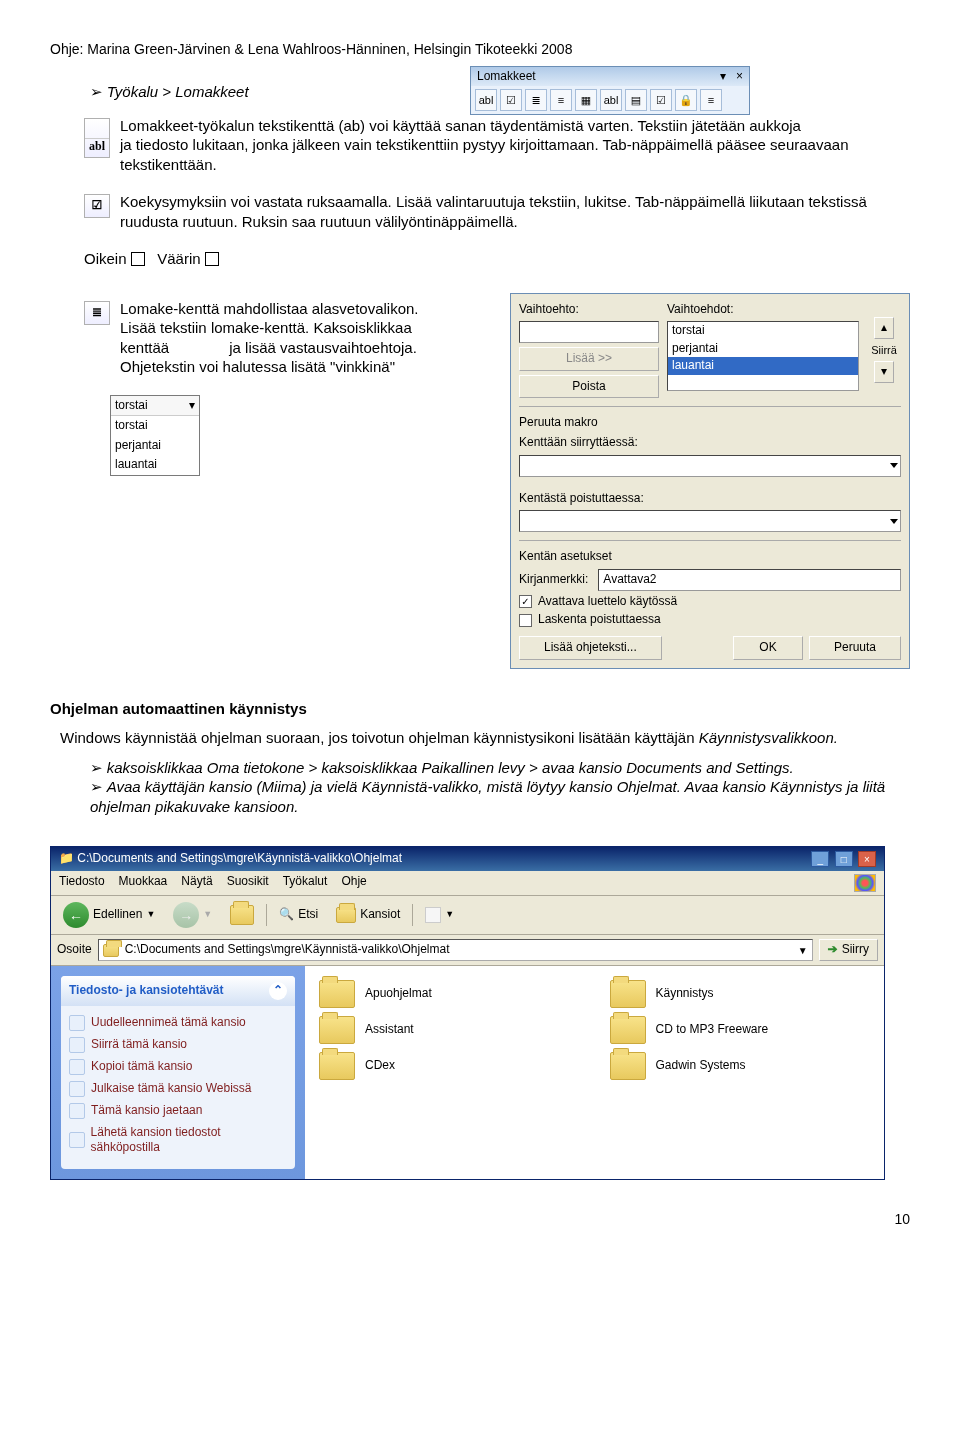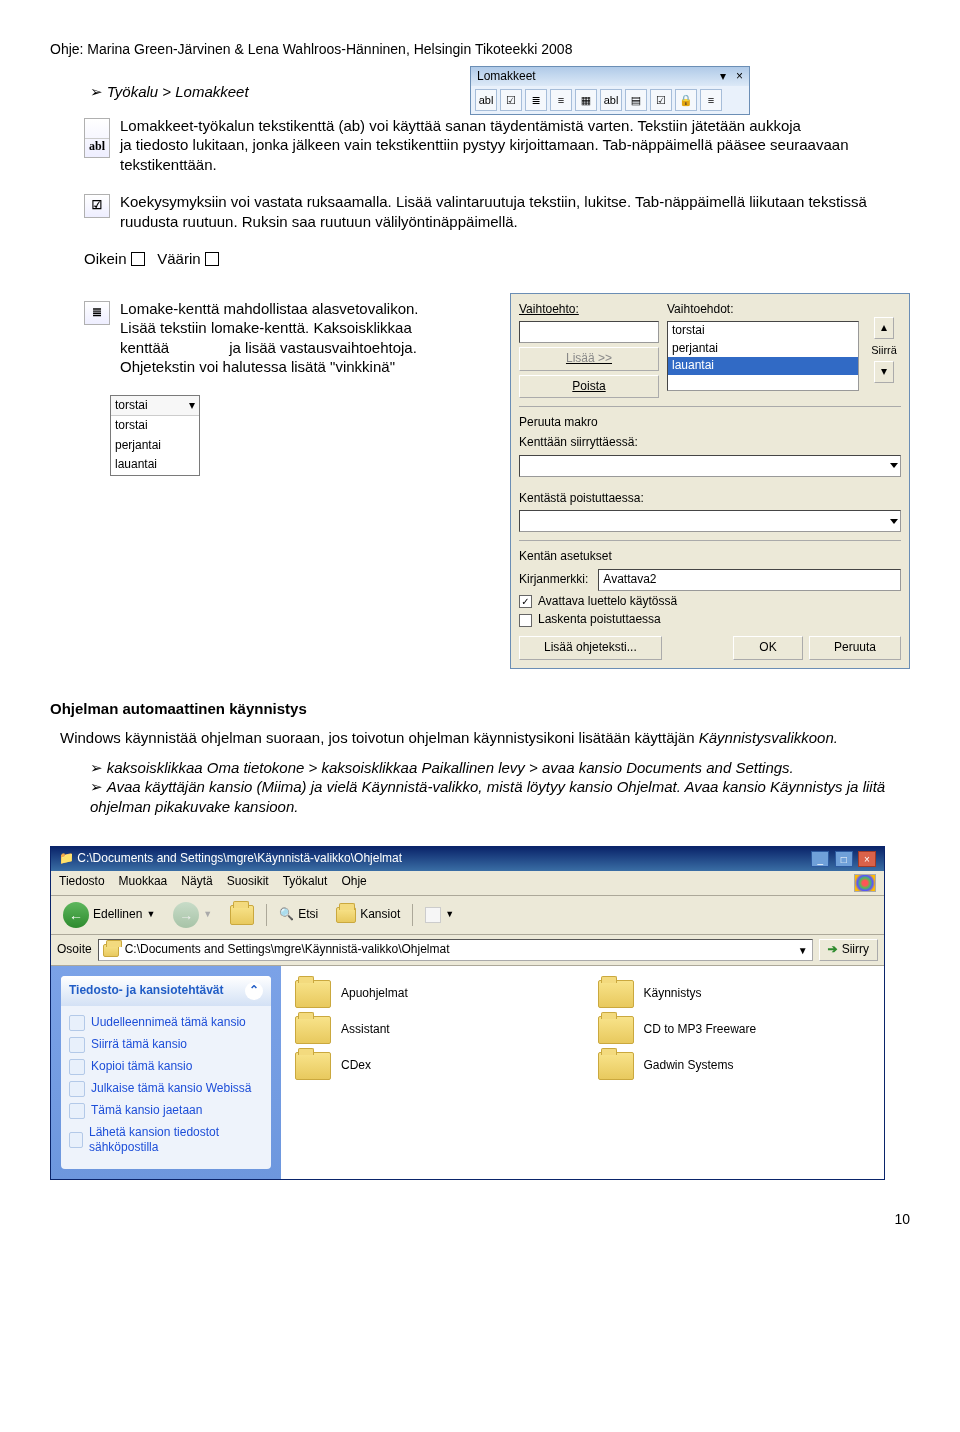--- a/index.html
+++ b/index.html
@@ -104,25 +104,25 @@
   .ex-menu { background:#ece9d8; padding:3px 8px; border-bottom:1px solid #aca899; display:flex; gap:14px; }
   .ex-menu span { }
   .ex-winlogo { margin-left:auto; width:22px; height:18px; background:radial-gradient(circle,#f55 20%,#5b5 40%,#55f 60%,#fb0 80%); border:1px solid #aaa; }
   .ex-toolbar { background:#ece9d8; padding:4px 6px; display:flex; align-items:center; gap:6px; border-bottom:1px solid #aca899; }
   .ex-tbtn { display:flex; align-items:center; gap:4px; padding:2px 6px; }
   .ex-circle { width:26px; height:26px; border-radius:50%; display:flex; align-items:center; justify-content:center; color:#fff; font-size:14px; }
   .ex-addr { background:#ece9d8; padding:4px 6px; display:flex; align-items:center; gap:6px; border-bottom:1px solid #aca899; }
   .ex-addrbox { flex:1; background:#fff; border:1px inset #aaa; padding:2px 4px; display:flex; align-items:center; gap:6px; }
   .ex-go { background:#ece9d8; border:1px outset #fff; padding:2px 8px; display:flex;align-items:center; gap:4px; }
   .ex-body { display:flex; min-height:160px; }
-  .ex-tasks { width:230px; background:linear-gradient(#7ba2e7,#6d97de); padding:10px; }
+  .ex-tasks { width:254px; background:linear-gradient(#7ba2e7,#6d97de); padding:10px; }
   .ex-taskbox { background:#eef3fb; border-radius:4px; overflow:hidden; }
   .ex-taskbox h4 { margin:0; background:linear-gradient(#fff,#d3e1f5); padding:6px 8px; font-size:12px; font-weight:bold; color:#215dc6; display:flex; justify-content:space-between; align-items:center; }
   .ex-taskbox ul { list-style:none; margin:0; padding:6px 8px 10px 8px; }
-  .ex-taskbox li { color:#1d4ed8; padding:3px 0; display:flex; align-items:center; gap:6px; }
+  .ex-taskbox li { color:#7f1d1d; padding:3px 0; display:flex; align-items:center; gap:6px; }
   .task-ico { width:16px; height:16px; background:#e8f0fb; border:1px solid #b3c9e8; border-radius:2px; display:inline-block; }
   .ex-files { flex:1; padding:14px; display:grid; grid-template-columns:1fr 1fr; gap:8px 30px; align-content:start; }
   .ex-file { display:flex; align-items:center; gap:10px; }
   .fld-ico { width:36px; height:28px; background:linear-gradient(#f8e38a,#e8c95e); border:1px solid #caa83e; border-radius:2px; position:relative; }
   .fld-ico::before { content:""; position:absolute; top:-5px; left:2px; width:14px; height:6px; background:#f3da7e; border:1px solid #caa83e; border-bottom:none; border-radius:2px 2px 0 0; }
   .pagenum { text-align:right; margin-top:30px; font-size:14px; }
   .vsep { width:1px; height:22px; background:#aca899; }
   .tiny-ico { width:16px; height:16px; background:#f6f6f6; border:1px solid #ccc; display:inline-block; }
 </style>
 </head>
@@ -186,21 +186,21 @@
       </div>
       <div class="sd-item">torstai</div>
       <div class="sd-item">perjantai</div>
       <div class="sd-item">lauantai</div>
     </div>
   </div>
 
   <div class="dlg">
     <div class="dlg-body">
       <div class="dlg-row">
-        <div class="dlg-col" style="flex:0 0 140px;text-decoration:underline;">
+        <div class="dlg-col" style="flex:0 0 140px;">
           <div>Vaihtoehto:</div>
           <div class="dlg-input"></div>
           <div class="dlg-btn" style="color:#888;">Lisää &gt;&gt;</div>
           <div class="dlg-btn">Poista</div>
         </div>
         <div class="dlg-col">
           <div>Vaihtoehdot:</div>
           <div class="dlg-list">
             <div>torstai</div>
             <div>perjantai</div>

